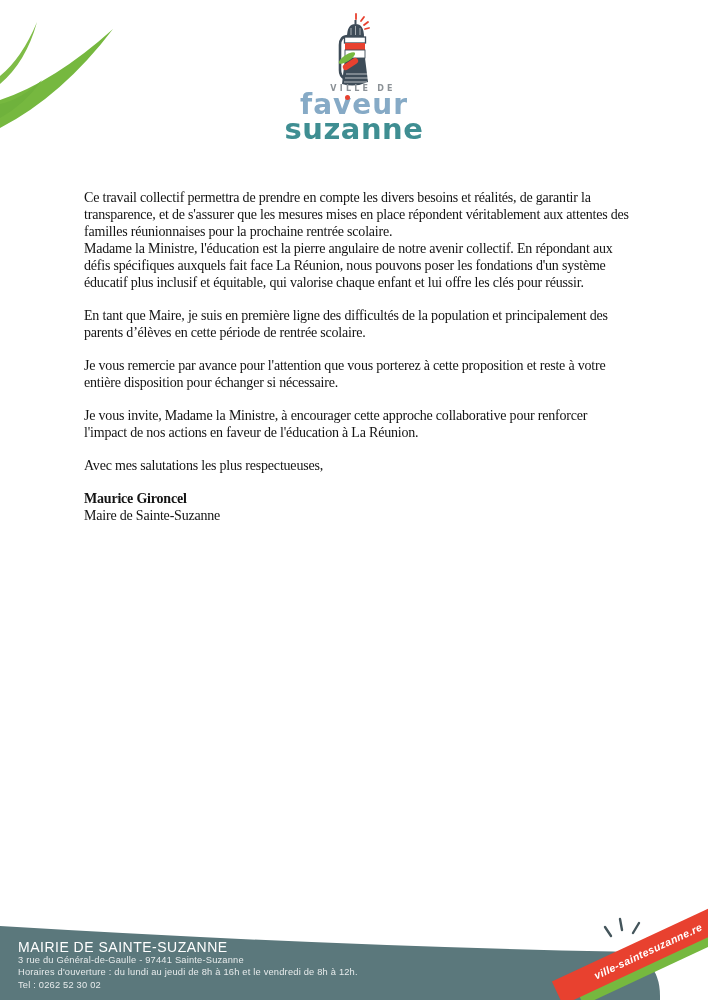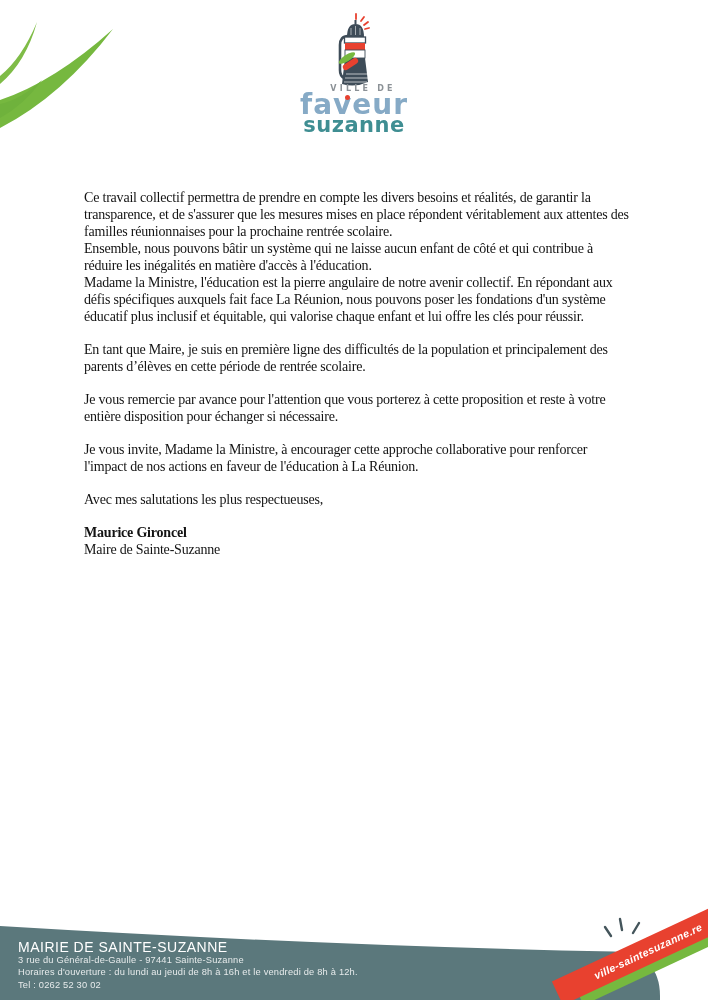--- a/index.html
+++ b/index.html
@@ -18,21 +18,21 @@
   .sainte{
     top:91px;font-family:"DejaVu Sans",sans-serif;font-weight:bold;
     font-size:28px;letter-spacing:1px;color:#86aac6;line-height:1;
   }
   .sainte-dot{
     position:absolute;left:calc(50% - 9px);top:4px;width:5px;height:5px;
     border-radius:50%;background:#e8412f;
   }
   .suzanne{
     top:115px;font-family:"DejaVu Sans",sans-serif;font-weight:bold;
-    font-size:21px;letter-spacing:0.5px;color:#3f8e92;line-height:1;
+    font-size:29px;letter-spacing:0.5px;color:#3f8e92;line-height:1;
   }
   
   .letter{
     position:absolute;left:84px;top:189px;width:546px;
     font-family:"Liberation Serif",serif;font-size:14px;line-height:17px;
     letter-spacing:-0.2px;color:#131313;text-align:left;
   }
   .letter p{margin:0;}
   .letter p.gap{margin-top:16px;}
   .sig-name{font-weight:bold;}
@@ -111,21 +111,20 @@
 
   <div class="logo-line ville-de">VILLE DE</div>
   <div class="logo-line sainte">
     <span>faveur</span>
     <span class="sainte-dot"></span>
   </div>
   <div class="logo-line suzanne">suzanne</div>
 
   <div class="letter">
     <p>Ce travail collectif permettra de prendre en compte les divers besoins et réalités, de garantir la transparence, et de s'assurer que les mesures mises en place répondent véritablement aux attentes des familles réunionnaises pour la prochaine rentrée scolaire.</p>
-    <p>Ensemble, nous pouvons bâtir un système qui ne laisse aucun enfant de côté et qui contribue à réduire les inégalités en matière d'accès à l'éducation.</p>
     <p>Madame la Ministre, l'éducation est la pierre angulaire de notre avenir collectif. En répondant aux défis spécifiques auxquels fait face La Réunion, nous pouvons poser les fondations d'un système éducatif plus inclusif et équitable, qui valorise chaque enfant et lui offre les clés pour réussir.</p>
     <p class="gap">En tant que Maire, je suis en première ligne des difficultés de la population et principalement des parents d’élèves en cette période de rentrée scolaire.</p>
     <p class="gap">Je vous remercie par avance pour l'attention que vous porterez à cette proposition et reste à votre entière disposition pour échanger si nécessaire.</p>
     <p class="gap">Je vous invite, Madame la Ministre, à encourager cette approche collaborative pour renforcer l'impact de nos actions en faveur de l'éducation à La Réunion.</p>
     <p class="gap">Avec mes salutations les plus respectueuses,</p>
     <p class="gap sig-name">Maurice Gironcel</p>
     <p>Maire de Sainte-Suzanne</p>
   </div>
 
   <svg class="footer-svg" width="708" height="100" viewBox="0 0 708 100">

